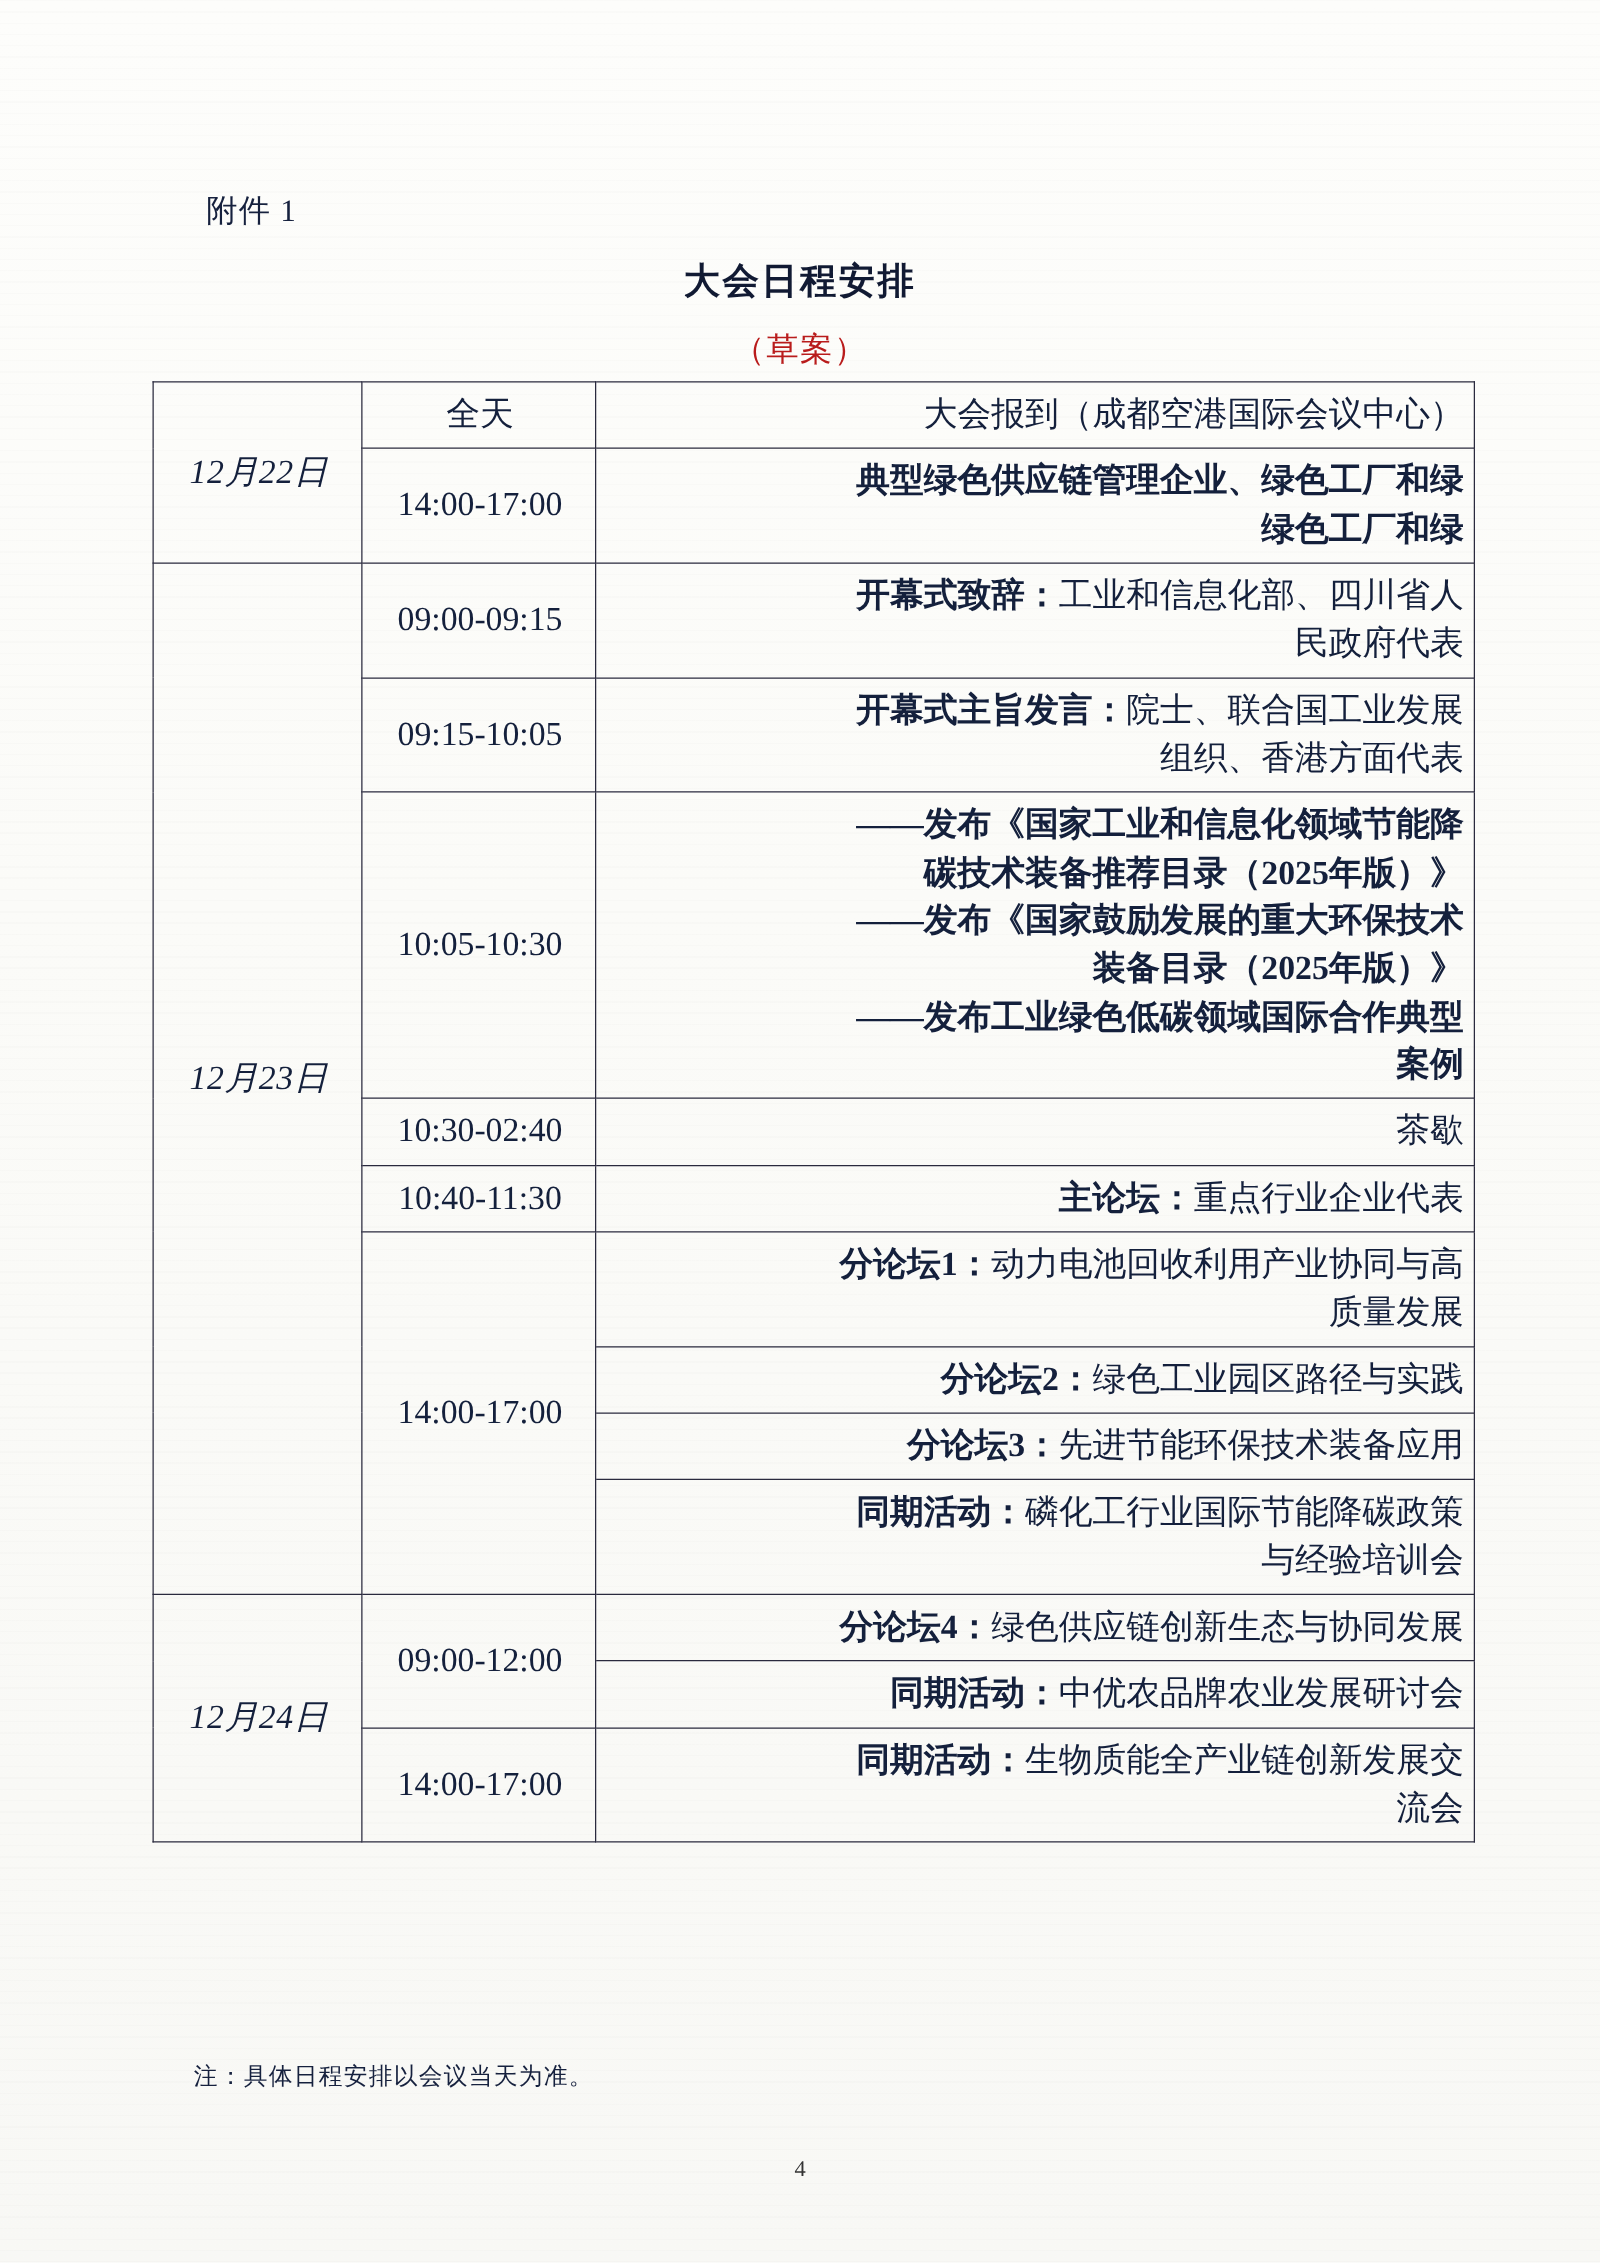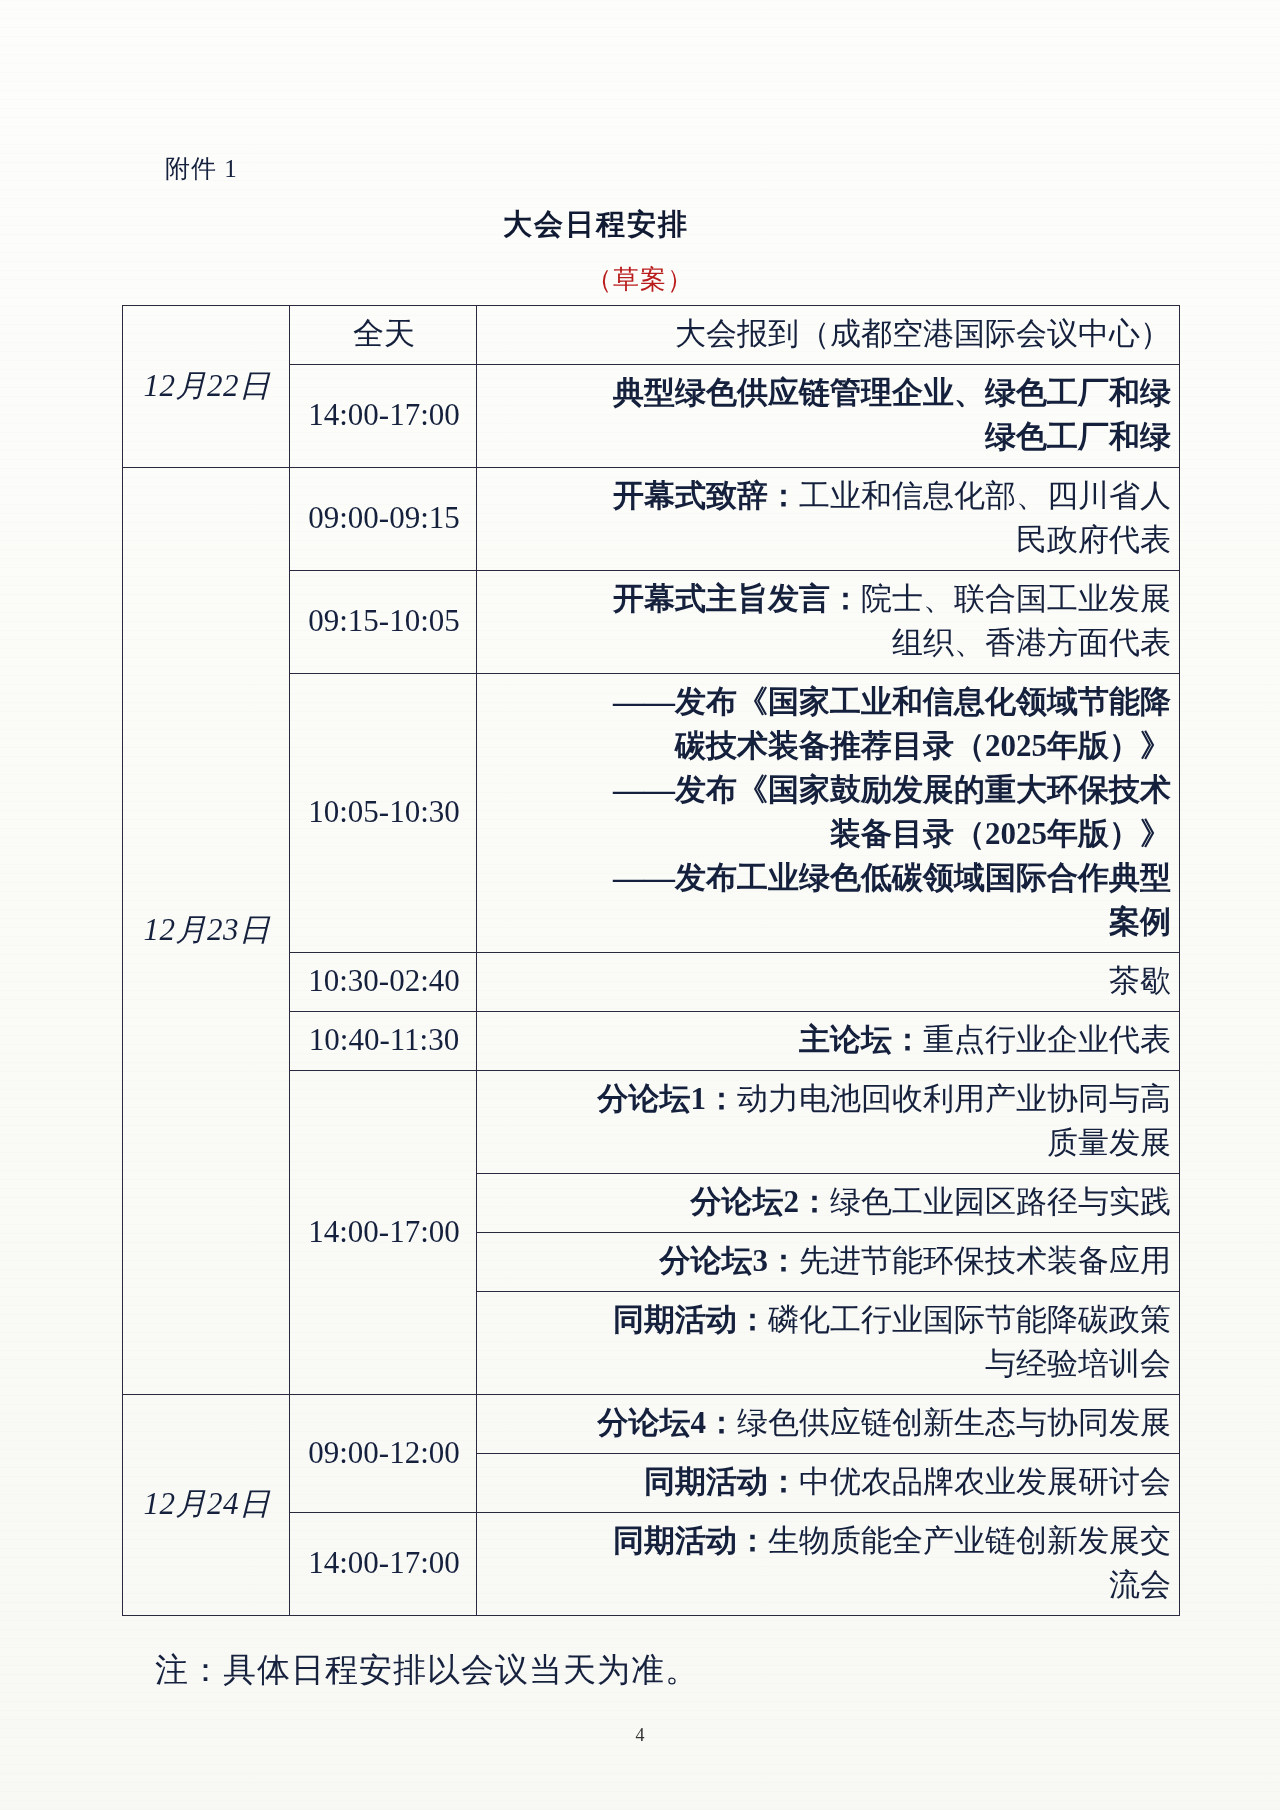--- a/index.html
+++ b/index.html
@@ -53,20 +53,21 @@
   .doc-title {
     position: absolute;
     top: 205px;
     left: 0;
     width: 1192px;
     text-align: center;
     font-size: 29px;
     font-weight: bold;
     letter-spacing: 2px;
     color: #111a33;
+    padding-left: 44px;
   }
   .doc-subtitle {
     position: absolute;
     top: 262px;
     left: 0;
     width: 1280px;
     text-align: center;
     font-size: 26px;
     color: #b91c1c;
     letter-spacing: 1px;
@@ -77,21 +78,21 @@
     left: 122px;
     top: 305px;
     width: 1000px;
     border-collapse: collapse;
     table-layout: fixed;
   }
   table.schedule td {
     border: 1.6px solid #2a2a3e;
     vertical-align: middle;
     padding: 6px 8px 8px 10px;
-    font-size: 31px;
+    font-size: 27px;
     line-height: 1.42;
     color: #14203c;
   }
   td.col-date {
     width: 148px;
     text-align: center;
     font-size: 24px;
     letter-spacing: 0.5px;
     font-style: italic;
   }
@@ -109,21 +110,21 @@
     font-weight: bold;
   }
   .desc-line {
     display: block;
   }
 
   .note {
     position: absolute;
     left: 155px;
     top: 1648px;
-    font-size: 33px;
+    font-size: 19px;
     letter-spacing: 1px;
     color: #16213e;
   }
   .page-number {
     position: absolute;
     left: 0;
     top: 1725px;
     width: 1280px;
     text-align: center;
     font-size: 18px;

